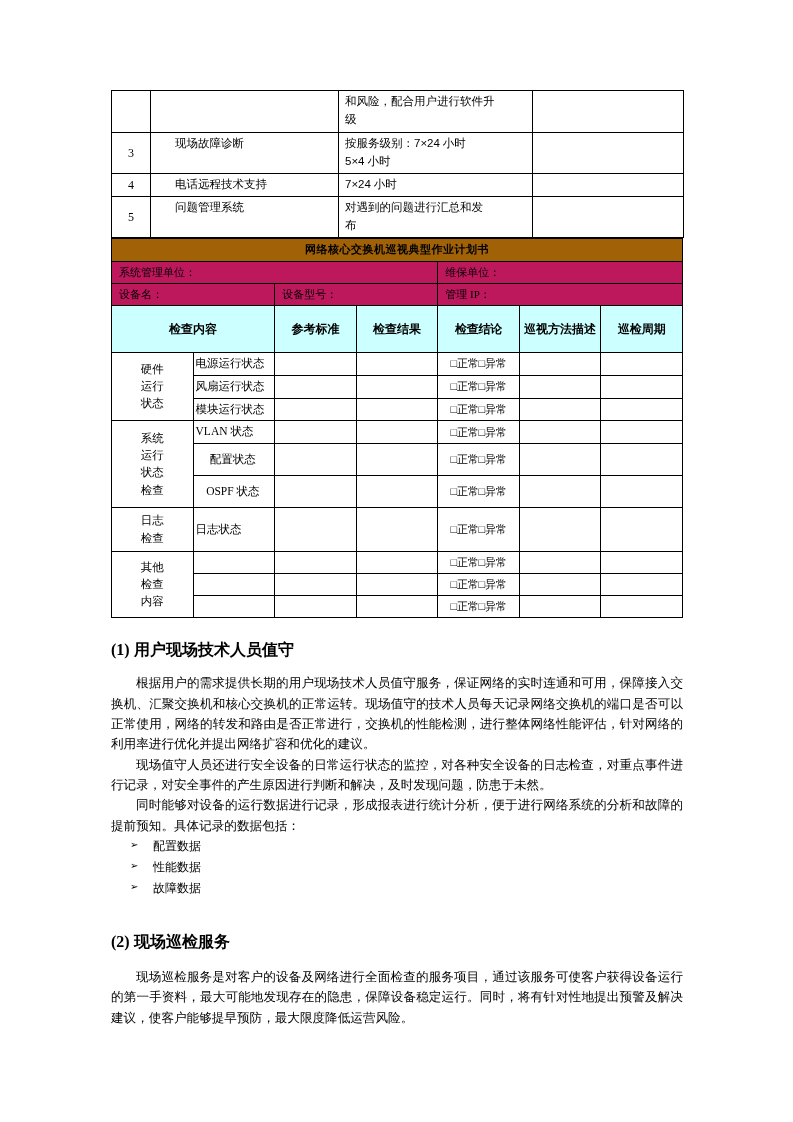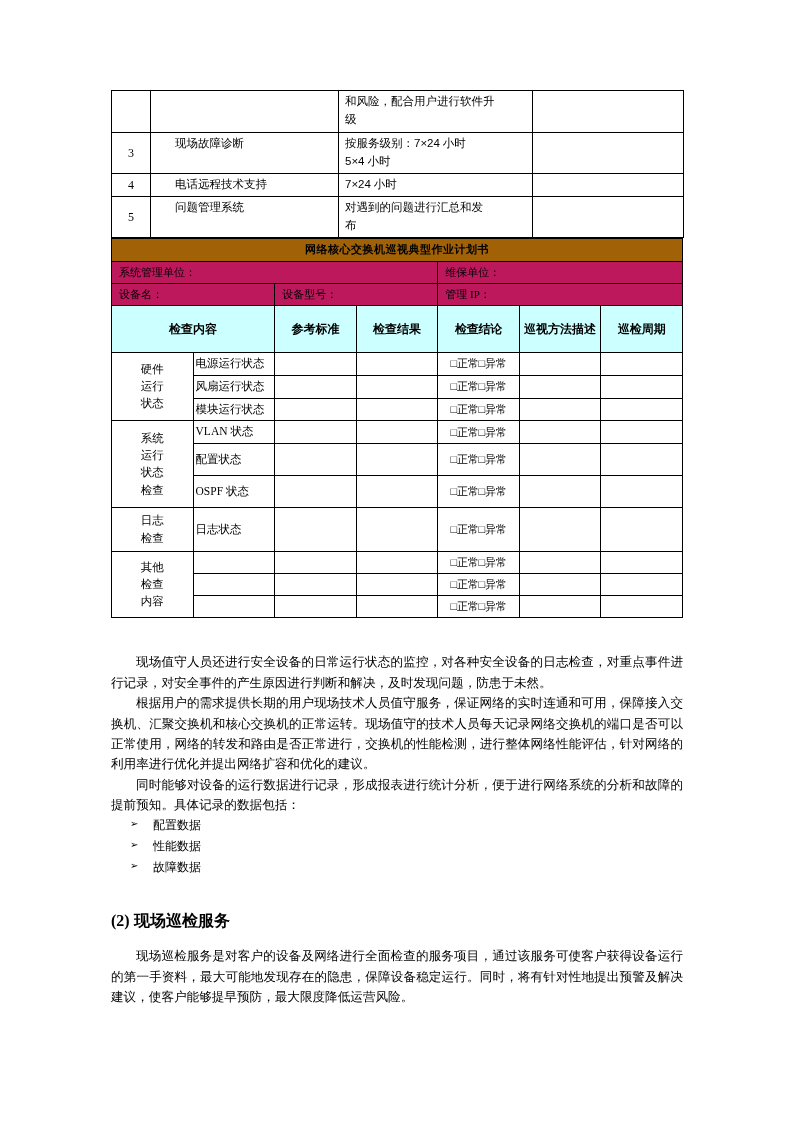--- a/index.html
+++ b/index.html
@@ -86,21 +86,21 @@
     line-height: 1.5;
   }
   .t2 .grp .stack { display: block; }
   .t2 .item   { width: 100px; padding-left: 2px; }
   .t2 .ref    { width: 72px; }
   .t2 .result { width: 70px; }
   .t2 .concl  { width: 95px; text-align: center; font-size: 11px; letter-spacing: -0.2px; }
   .t2 .method { width: 80px; }
   .t2 .cycle  { width: 115px; }
   .t2 tr.body-row td { height: 21px; }
-  .t2 tr.body-row.t-tall td { height: 32px; }
+  .t2 tr.body-row.t-tall td { height: 32px; text-align: center; }
 
   
   .w-sys { width: 281px; }
   .w-maint { width: 291px; }
   .w-name { width: 139px; }
   .w-model { width: 142px; }
   .w-ip { width: 291px; }
   .h-content { width: 139px; }
 
   
@@ -298,23 +298,27 @@
           <td class="ref"></td>
           <td class="result"></td>
           <td class="concl">□正常□异常</td>
           <td class="method"></td>
           <td class="cycle"></td>
         </tr>
       </tbody>
     </table>
 
     <div class="sp-1"></div>
+    <div class="h-sec">
+      <span class="par">(1)</span>
+      <span>用户现场技术人员值守</span>
+    </div>
     <div class="sp-2"></div>
+    <p class="p-body">根据用户的需求提供长期的用户现场技术人员值守服务，保证网络的实时连通和可用，保障接入交换机、汇聚交换机和核心交换机的正常运转。现场值守的技术人员每天记录网络交换机的端口是否可以正常使用，网络的转发和路由是否正常进行，交换机的性能检测，进行整体网络性能评估，针对网络的利用率进行优化并提出网络扩容和优化的建议。</p>
     <p class="p-body">现场值守人员还进行安全设备的日常运行状态的监控，对各种安全设备的日志检查，对重点事件进行记录，对安全事件的产生原因进行判断和解决，及时发现问题，防患于未然。</p>
-    <p class="p-body">根据用户的需求提供长期的用户现场技术人员值守服务，保证网络的实时连通和可用，保障接入交换机、汇聚交换机和核心交换机的正常运转。现场值守的技术人员每天记录网络交换机的端口是否可以正常使用，网络的转发和路由是否正常进行，交换机的性能检测，进行整体网络性能评估，针对网络的利用率进行优化并提出网络扩容和优化的建议。</p>
     <p class="p-body">同时能够对设备的运行数据进行记录，形成报表进行统计分析，便于进行网络系统的分析和故障的提前预知。具体记录的数据包括：</p>
     <ul class="bullets">
       <li>
         <span class="mk">➢</span>
         <span>配置数据</span>
       </li>
       <li>
         <span class="mk">➢</span>
         <span>性能数据</span>
       </li>

